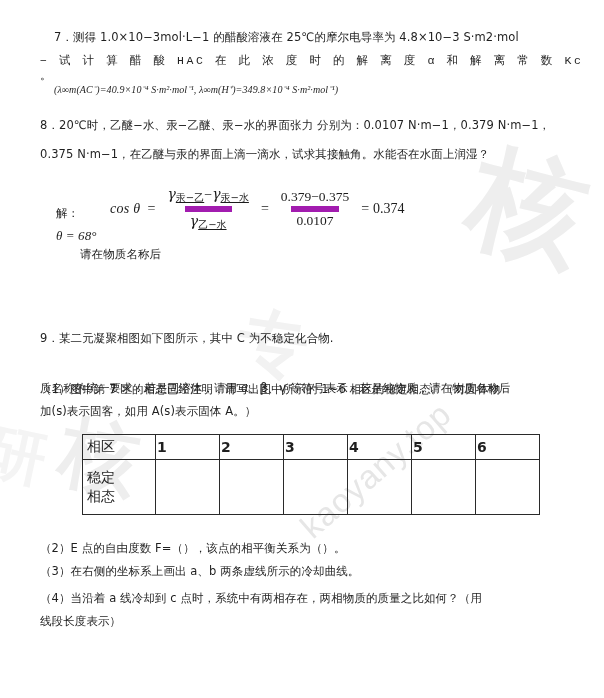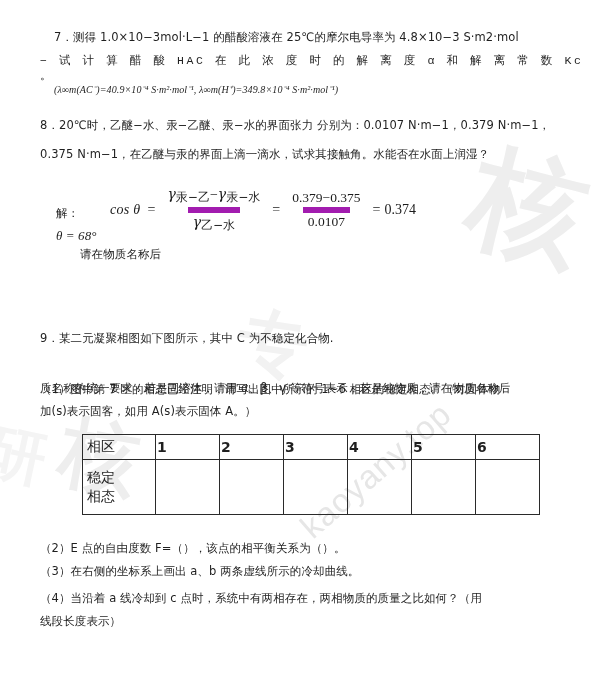--- a/index.html
+++ b/index.html
@@ -116,24 +116,25 @@
     padding: 0 5px 1px 5px;
     white-space: nowrap;
   }
   .frac .den {
     padding: 1px 5px 0 5px;
     border-top: 6px solid #a21caf;
     white-space: nowrap;
   }
   .gam { font-style: italic; font-family: "DejaVu Serif", serif;}
   .sub {
-    font-size: 12px;
+    font-size: 10px;
     font-style: normal;
     vertical-align: -2px;
     font-family: "DejaVu Sans", sans-serif;
+    text-decoration: underline;
   }
   .numfrac .num, .numfrac .den { font-size: 13.5px; }
 
   
   #phase-table {
     position: absolute;
     left: 82px;
     top: 434px;
     width: 458px;
     border-collapse: collapse;

